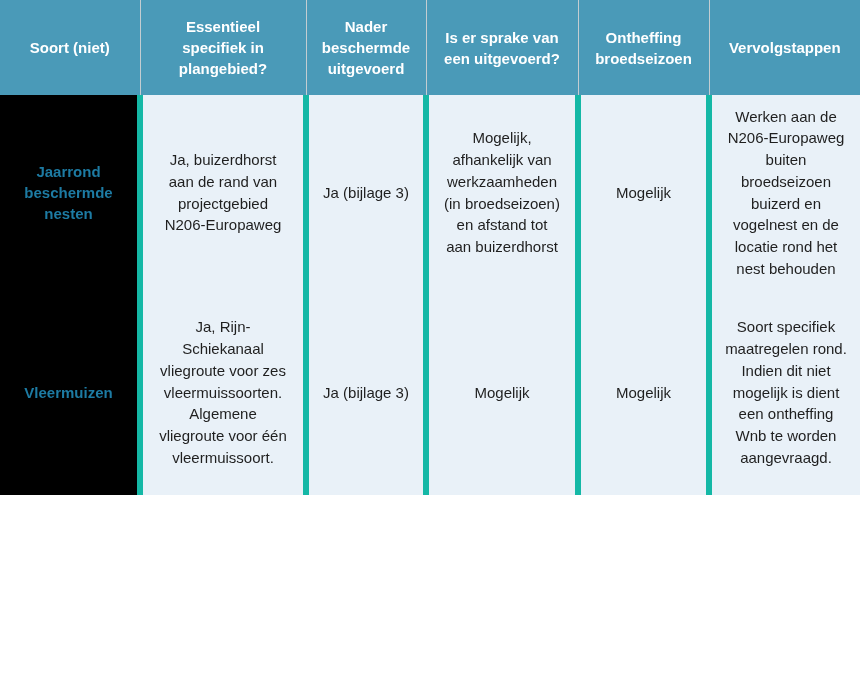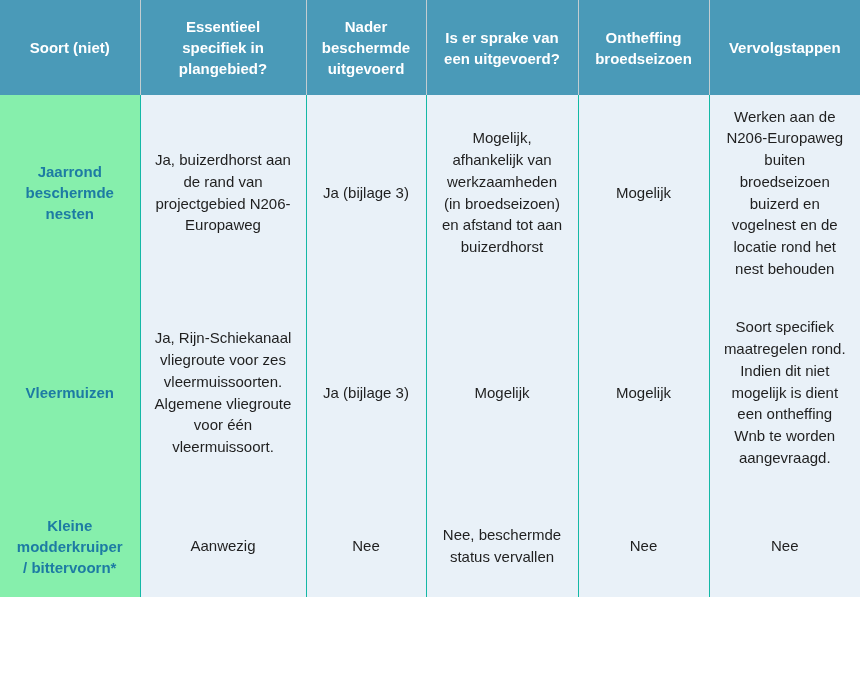--- a/index.html
+++ b/index.html
@@ -31,36 +31,36 @@
     font-weight: 700;
     font-size: 15px;
     line-height: 1.4;
     height: 95px;
     padding: 0 12px;
   }
   thead th + th {
     border-left: 1px solid #c3cdd1;
   }
   tbody th.rowhead {
-    background: #86efac;
+    background: #000000;
     color: #1d7ba3;
     font-weight: 700;
     font-size: 15px;
     line-height: 1.4;
     padding: 0 14px;
     text-align: center;
   }
   tbody td {
     background: #e9f1f8;
     color: #1f1f1f;
     font-weight: 400;
     font-size: 15px;
     line-height: 1.45;
     padding: 0 13px;
-    border-left: 1px solid #14b8a6;
+    border-left: 6px solid #14b8a6;
   }
   tr.row-1 { height: 195px; }
   tr.row-2 { height: 205px; }
   tr.row-3 { height: 102px; }
   tr.row-4 { height: 83px; }
   col.c1 { width: 140px; }
   col.c2 { width: 166px; }
   col.c3 { width: 120px; }
   col.c4 { width: 152px; }
   col.c5 { width: 131px; }
@@ -99,23 +99,15 @@
         <td>Werken aan de N206-Europaweg buiten broedseizoen buizerd en vogelnest en de locatie rond het nest behouden</td>
       </tr>
       <tr class="row-2">
         <th class="rowhead">Vleermuizen</th>
         <td>Ja, Rijn-Schiekanaal vliegroute voor zes vleermuissoorten. Algemene vliegroute voor één vleermuissoort.</td>
         <td>Ja (bijlage 3)</td>
         <td>Mogelijk</td>
         <td>Mogelijk</td>
         <td>Soort specifiek maatregelen rond. Indien dit niet mogelijk is dient een ontheffing Wnb te worden aangevraagd.</td>
       </tr>
-      <tr class="row-3">
-        <th class="rowhead">Kleine modderkruiper / bittervoorn*</th>
-        <td>Aanwezig</td>
-        <td>Nee</td>
-        <td>Nee, beschermde status vervallen</td>
-        <td>Nee</td>
-        <td>Nee</td>
-      </tr>
     </tbody>
   </table>
 </div>
 
 </body></html>

